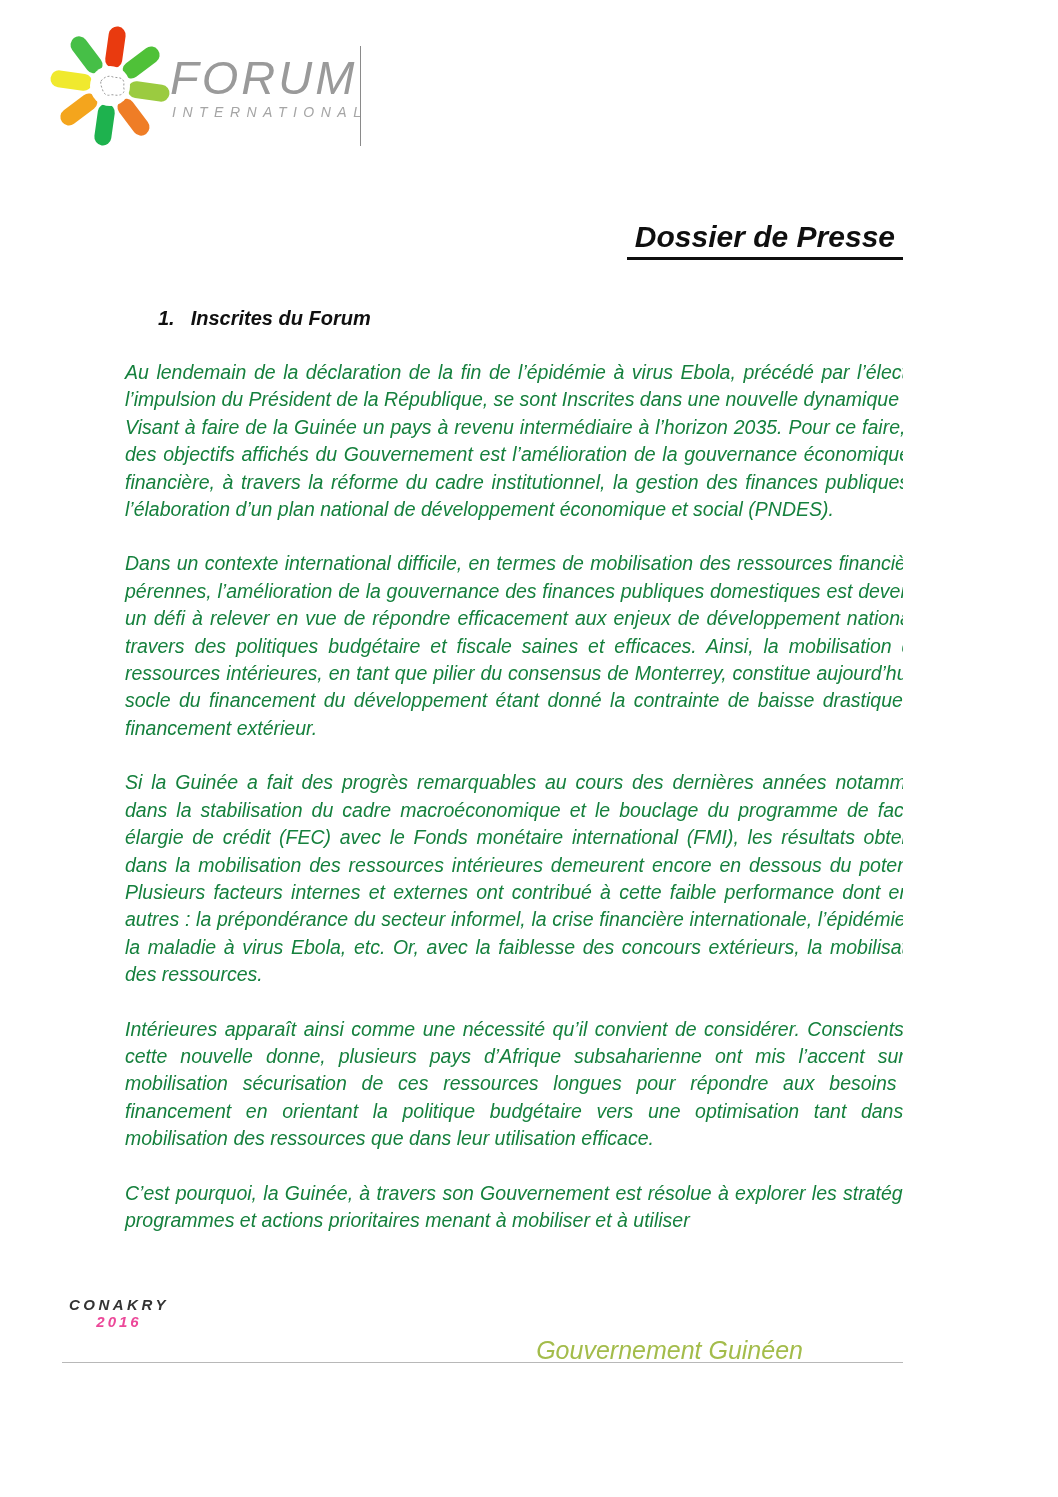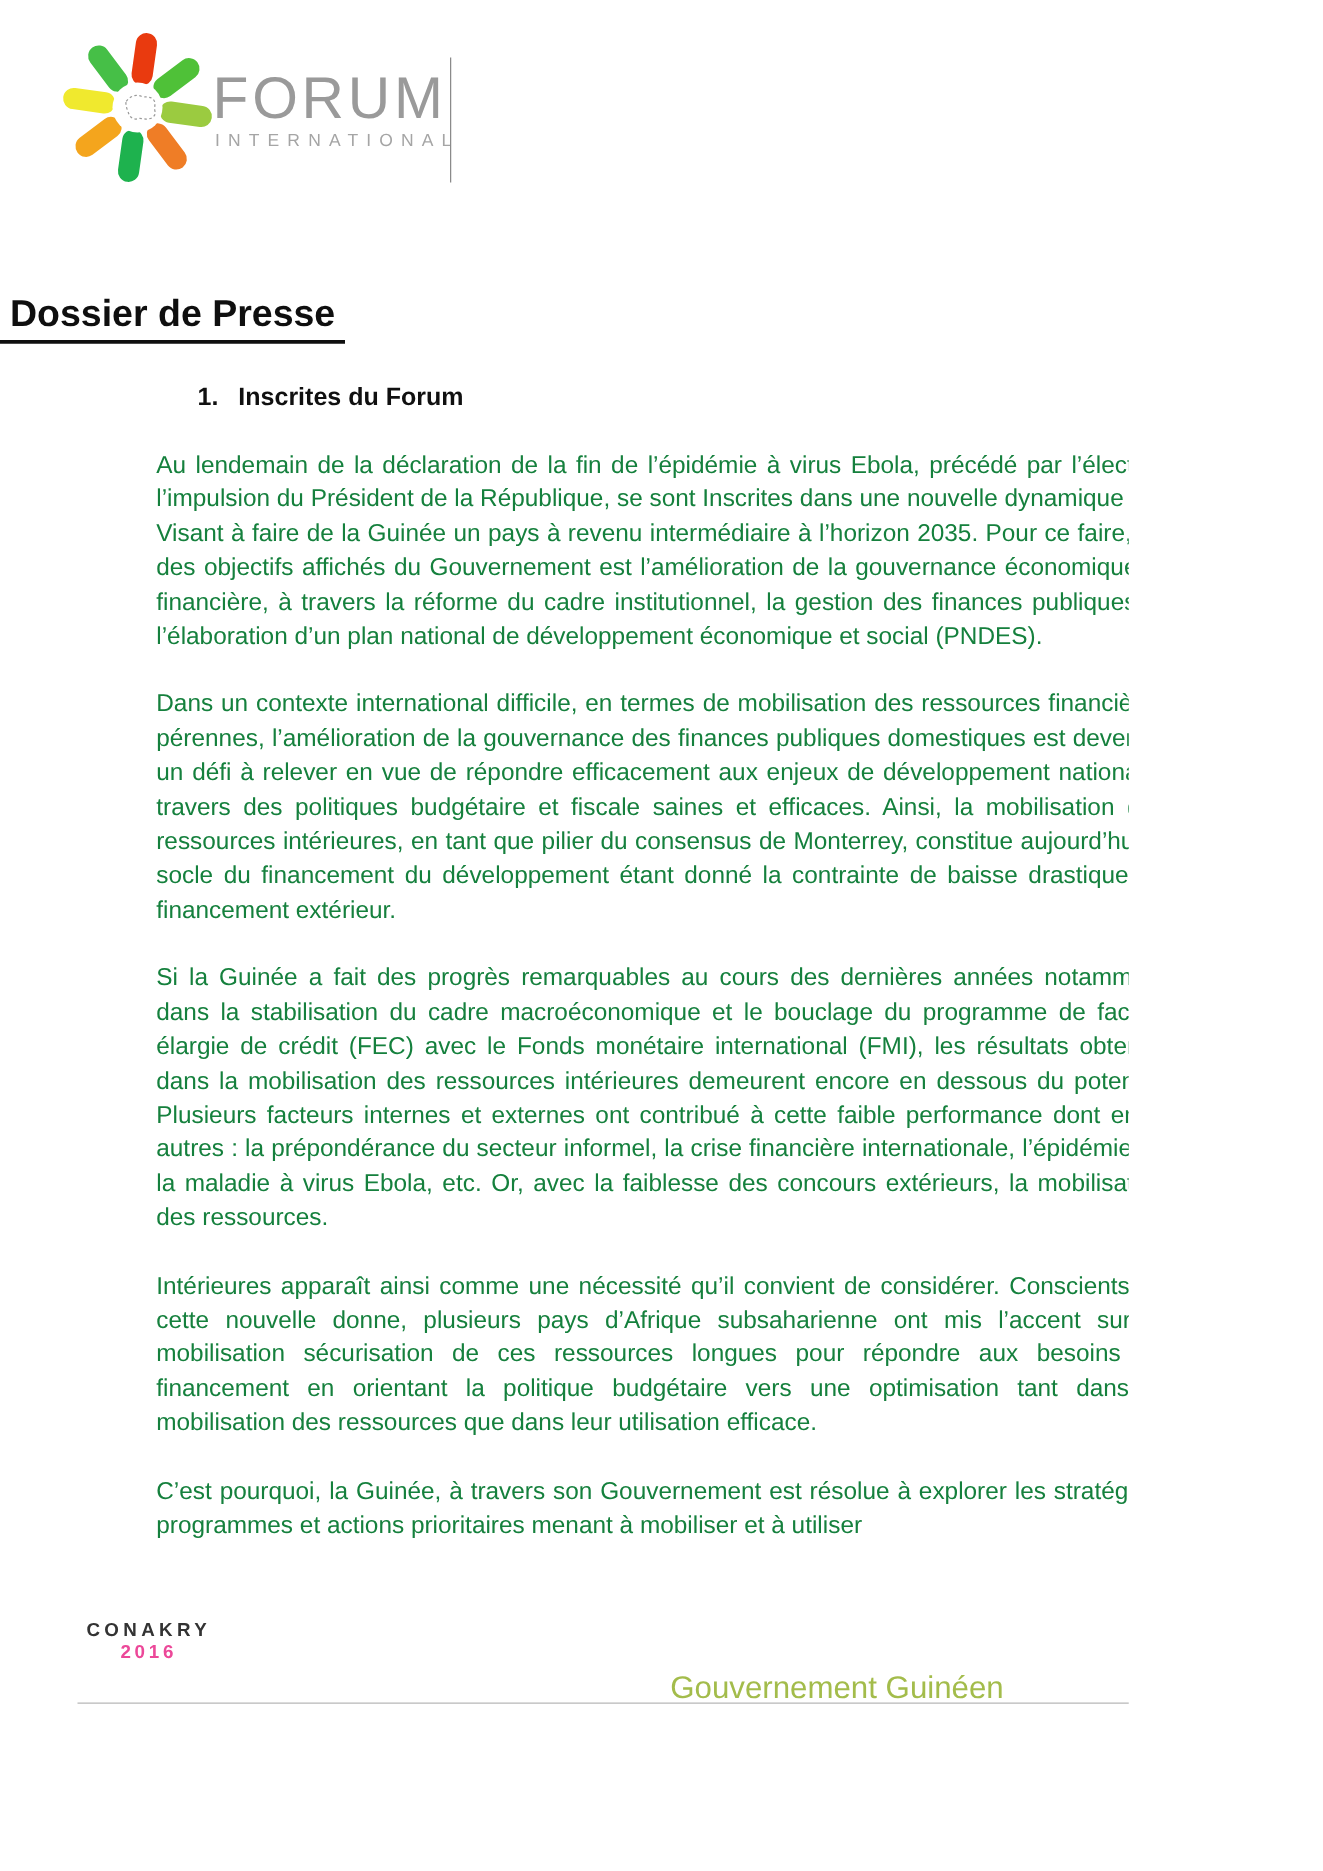--- a/index.html
+++ b/index.html
@@ -3,20 +3,21 @@
 <meta charset="utf-8">
 <style>
   html, body { margin: 0; padding: 0; background: #fff; }
   .page {
     position: relative;
     width: 903px;
     height: 1497px;
     background: #ffffff;
     overflow: hidden;
     font-family: "Liberation Sans", sans-serif;
+    font-style: italic;
   }
 
   
   .logo-star { position: absolute; left: 46px; top: 24px; }
   .brand {
     position: absolute; left: 170px; top: 50px;
     font-size: 47px; letter-spacing: 3px; color: #9a9a9a; font-weight: 400;
   }
   .brand-sub {
     position: absolute; left: 172px; top: 104px;
@@ -27,21 +28,21 @@
     width: 1px; height: 100px; background: #8a8a8a;
   }
   .header-text {
     position: absolute; left: 371px; top: 52px;
     font-size: 20px; line-height: 27px; color: #262626;
   }
   .header-text .pre { white-space: pre; }
   .date-line { font-weight: bold; color: #0d0d0d; }
 
   
-  .doc-title-wrap { position: absolute; top: 235px; left: 0; width: 100%; text-align: left; }
+  .doc-title-wrap { position: absolute; top: 220px; left: 0; width: 100%; text-align: right; }
   .doc-title {
     display: inline-block; font-size: 30px; font-weight: bold; color: #0f0f0f;
     border-bottom: 3px solid #0f0f0f; padding: 0 8px 3px 8px;
   }
   .section-heading {
     position: absolute; left: 158px; top: 307px;
     font-size: 20px; font-weight: bold; color: #101010;
     display: flex; gap: 16px;
   }
 

